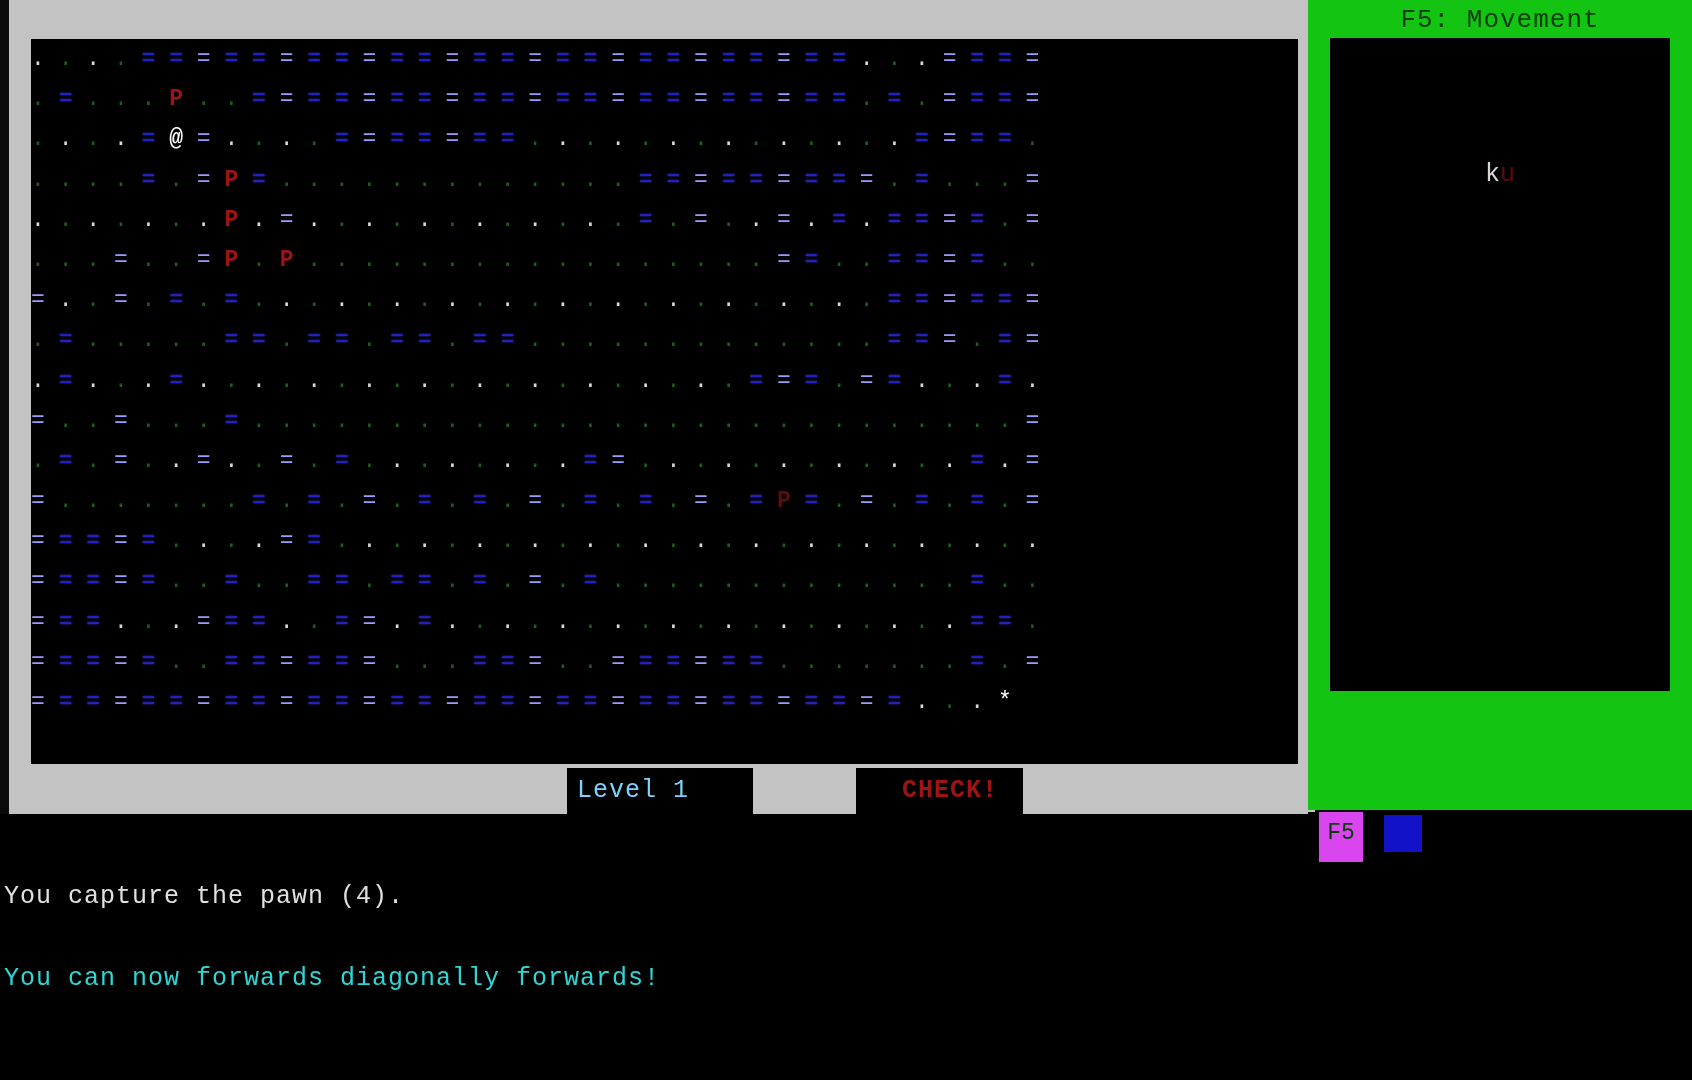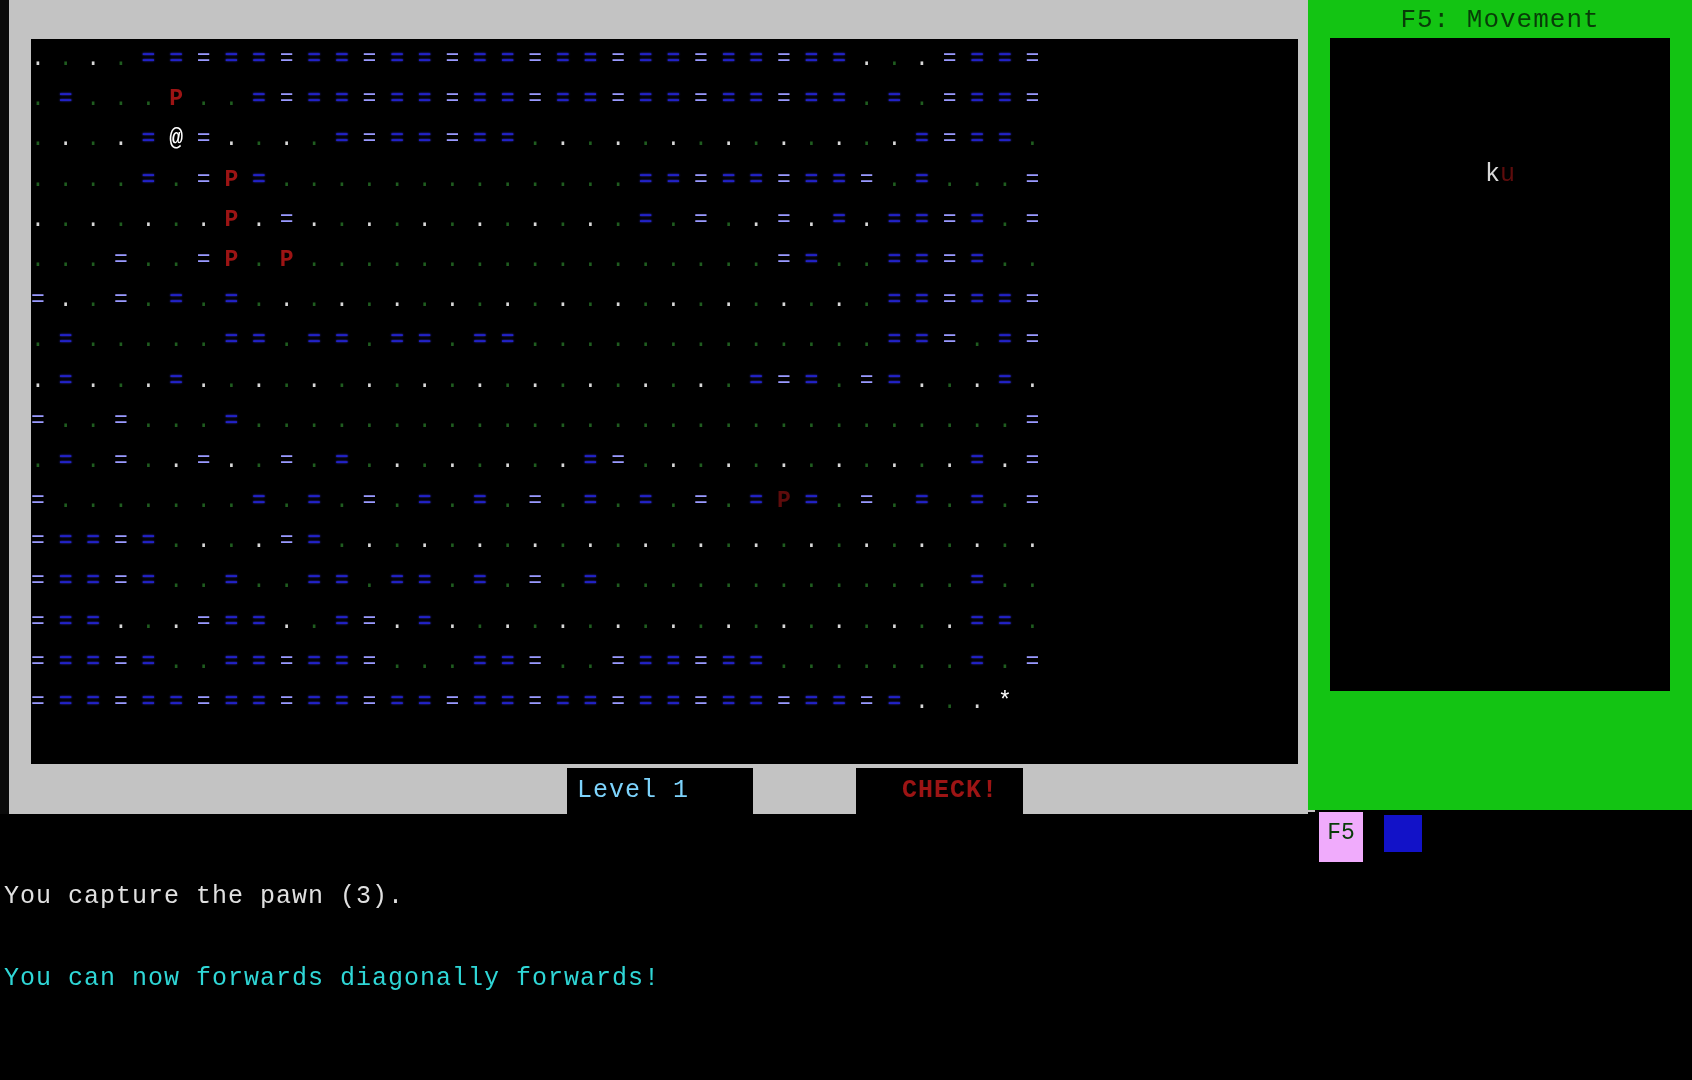--- a/index.html
+++ b/index.html
@@ -184,21 +184,21 @@
     width: 384px;
     height: 46px;
     background: #000000;
   }
   .f5-key {
     position: absolute;
     left: 11px;
     top: 0px;
     width: 44px;
     height: 56px;
-    background: #f0abfc;
+    background: #d946ef;
     color: #083c08;
     font-size: 23px;
     line-height: 42px;
     text-align: center;
     white-space: pre;
   }
   .f5-swatch {
     position: absolute;
     left: 76px;
     top: 3px;
@@ -254,17 +254,17 @@
       <div class="move-diagram" id="move-diagram"><div><span>k</span><span class="red">u</span></div></div>
     </div>
   </div>
 
   <div class="f5-row">
     <div class="f5-key">F5</div>
     <div class="f5-swatch"></div>
   </div>
 
   <div class="msg-log">
-    <div class="msg-line msg-0">You capture the pawn (3).</div>
+    <div class="msg-line msg-0">You capture the pawn (4).</div>
     <div class="msg-line msg-1">You can now forwards diagonally forwards!</div>
   </div>
 
 </div>
 
 </body></html>

